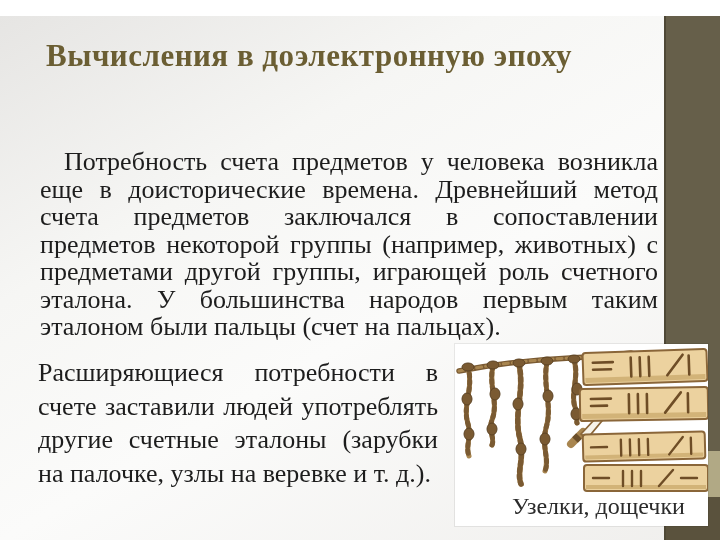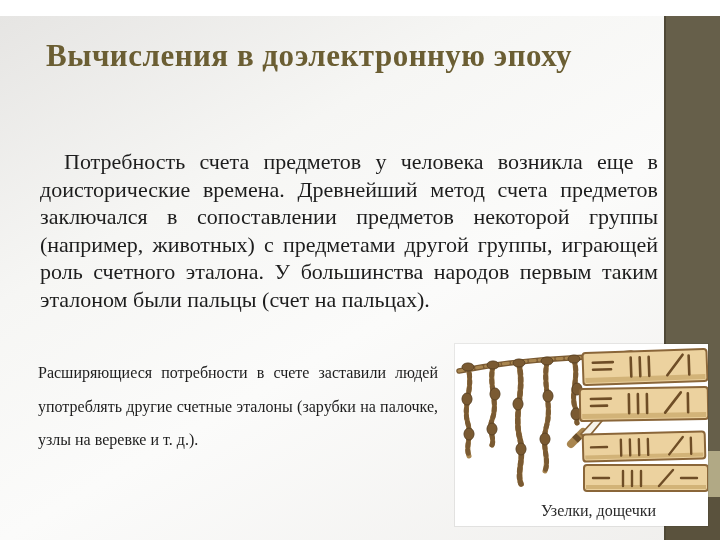--- a/index.html
+++ b/index.html
@@ -34,47 +34,47 @@
     position: absolute; left: 46px; top: 20px; width: 590px;
     margin: 0;
     font-size: 31px; font-weight: bold; line-height: 40px;
     letter-spacing: 0.5px;
     color: var(--title-text, #6b5e33);
     z-index: 2;
   }
   .p1 {
     position: absolute; left: 40px; top: 132px; width: 618px;
     margin: 0;
-    font-size: 22px; line-height: 27.5px;
+    font-size: 26px; line-height: 27.5px;
     text-align: justify; text-indent: 24px;
     color: var(--body-text, #1d1d1d);
     z-index: 2;
     font-family: Liberation Serif, serif;
   }
   .p2 {
     position: absolute; left: 38px; top: 340px; width: 400px;
     margin: 0;
-    font-size: 16px; line-height: 33.5px;
+    font-size: 26px; line-height: 33.5px;
     text-align: justify;
     color: var(--body-text, #1d1d1d);
     z-index: 2;
   }
   .figure {
     position: absolute; left: 455px; top: 328px; width: 253px; height: 182px;
     margin: 0;
     background: #ffffff;
     box-shadow: 0 0 0 1px rgba(0,0,0,0.07);
     z-index: 3;
   }
   .figure svg { display: block; }
   .figure figcaption {
     position: absolute; left: 0; right: 0; bottom: 6px;
     padding-left: 34px;
     text-align: center;
-    font-size: 16px;
+    font-size: 24px;
     color: #2b2b2b;
   }
 </style>
 </head>
 <body>
 
 <div class="slide">
 
   <div class="band">
     <div class="band-patch"></div>

